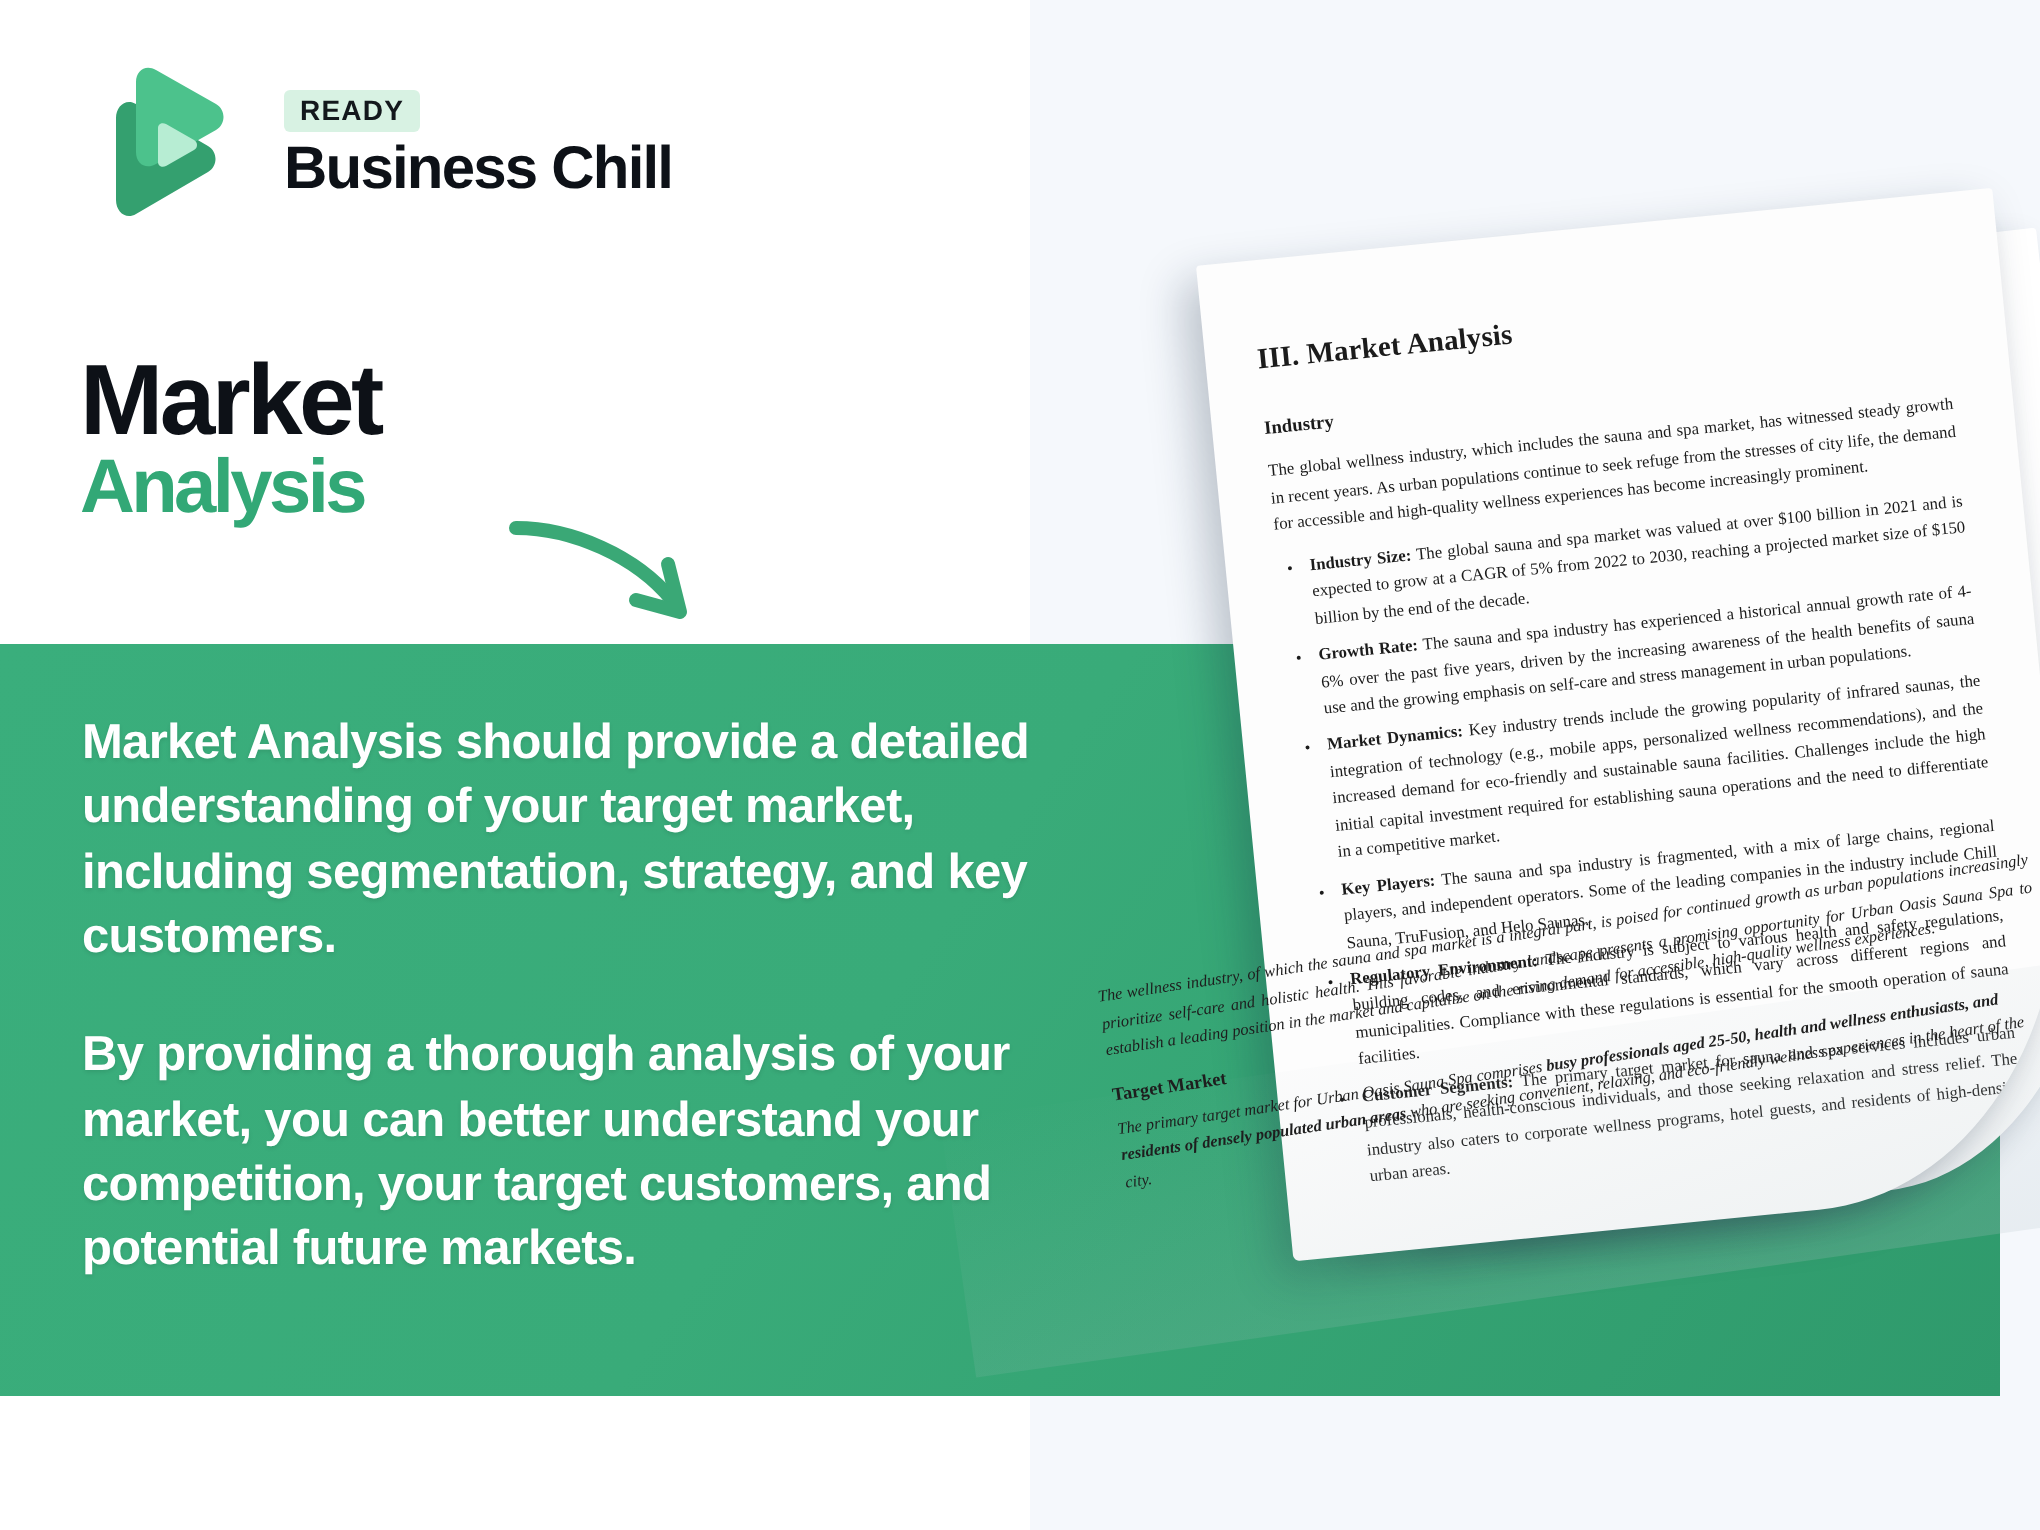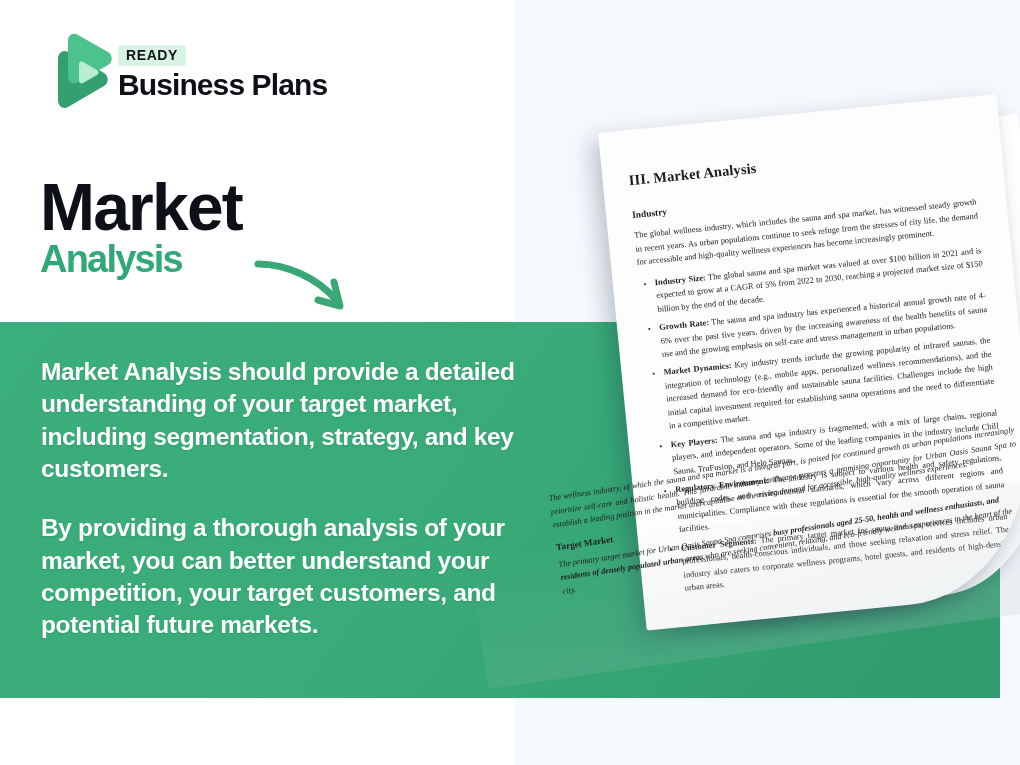--- a/index.html
+++ b/index.html
@@ -37,21 +37,21 @@
     background: #f5f8fc;
   }
 
   
   .logo-block {
     position: absolute;
     left: 42px;
     top: 33px;
     display: flex;
     align-items: center;
-    gap: 4px;
+    gap: 28px;
     text-align: right;
   }
   .logo-mark {
     width: 72px;
     height: 76px;
     flex: none;
     position: relative;
   }
   .logo-mark svg { display:block; }
 
@@ -83,21 +83,21 @@
 
   
   .headline {
     position: absolute;
     left: 40px;
     top: 176px;
     line-height: 0.96;
   }
   .headline .line1 {
     display: block;
-    font-size: 66px;
+    font-size: 50px;
     font-weight: bold;
     color: #0d1117;
     letter-spacing: -1.8px;
   }
   .headline .line2 {
     display: block;
     font-size: 38px;
     font-weight: bold;
     color: #32a876;
     letter-spacing: -1.8px;
@@ -315,21 +315,21 @@
   <div class="logo-block">
     <div class="logo-mark">
       <svg width="72" height="76" viewBox="0 0 72 76" xmlns="http://www.w3.org/2000/svg">
         <path d="M16 26 C16 20 21 16 26 19 L62 40 C67 43 67 50 62 53 L26 74 C21 77 16 73 16 67 Z" fill="#34a06f"></path>
         <path d="M26 8 C26 2 31 -1 36 2 L66 19 C71 22 71 29 66 32 L36 49 C31 52 26 49 26 43 Z" fill="#4cc28c"></path>
         <path d="M37 31 C37 29 39 28 41 29 L55 37 C57 38 57 41 55 42 L41 50 C39 51 37 50 37 48 Z" fill="#b7edd3"></path>
       </svg>
     </div>
     <div class="logo-text">
       <span class="ready-badge">READY</span>
-      <span class="brand-name">Business Plans</span>
+      <span class="brand-name">Business Chill</span>
     </div>
   </div>
 
   <div class="headline">
     <span class="line1">Market</span>
     <span class="line2">Analysis</span>
   </div>
 
   <div class="arrow-curve">
     <svg width="110" height="72" viewBox="0 0 110 72" xmlns="http://www.w3.org/2000/svg">

